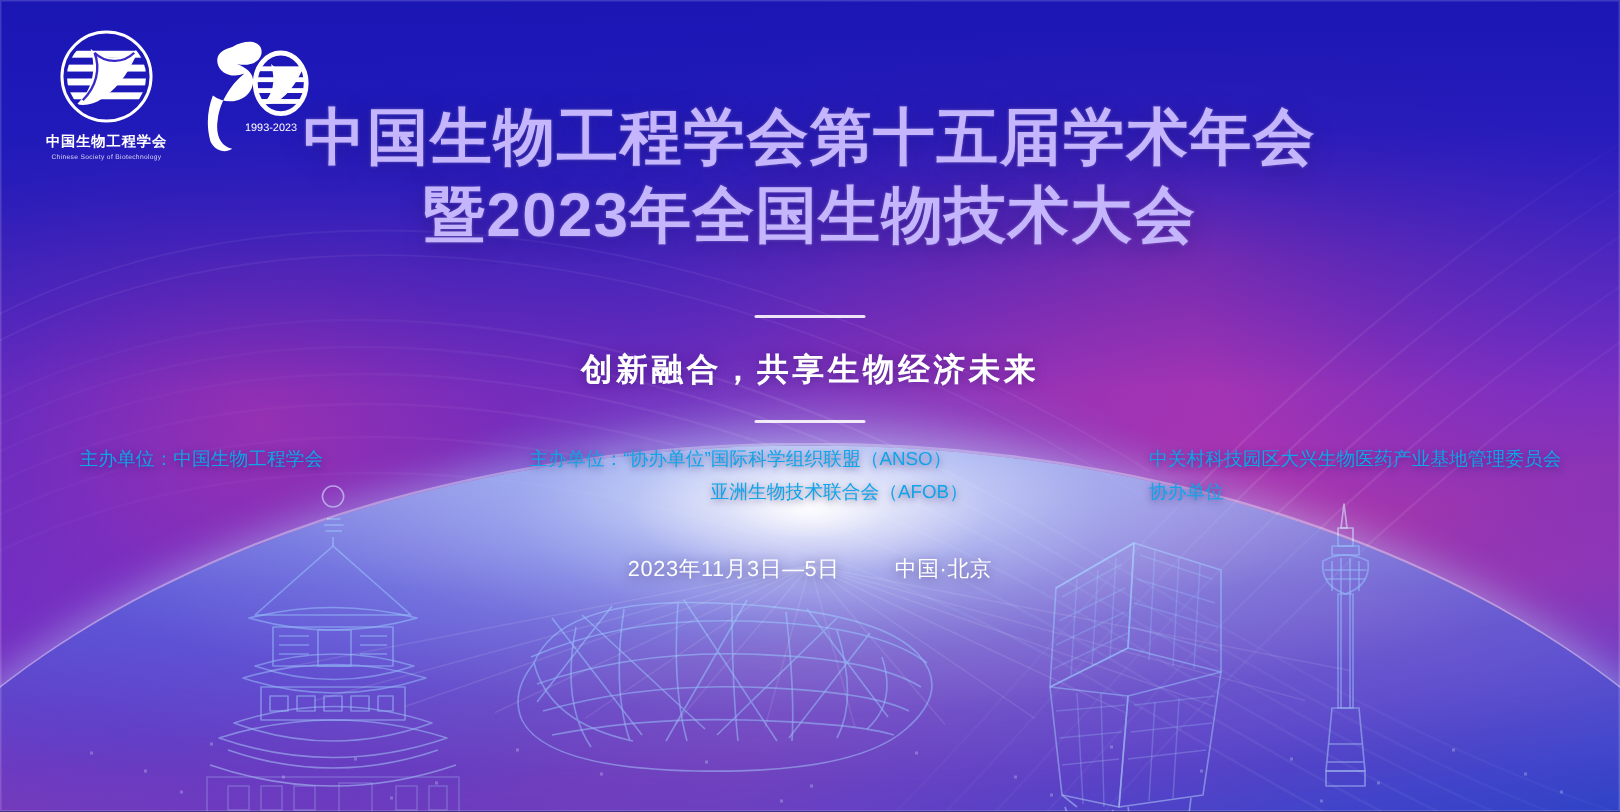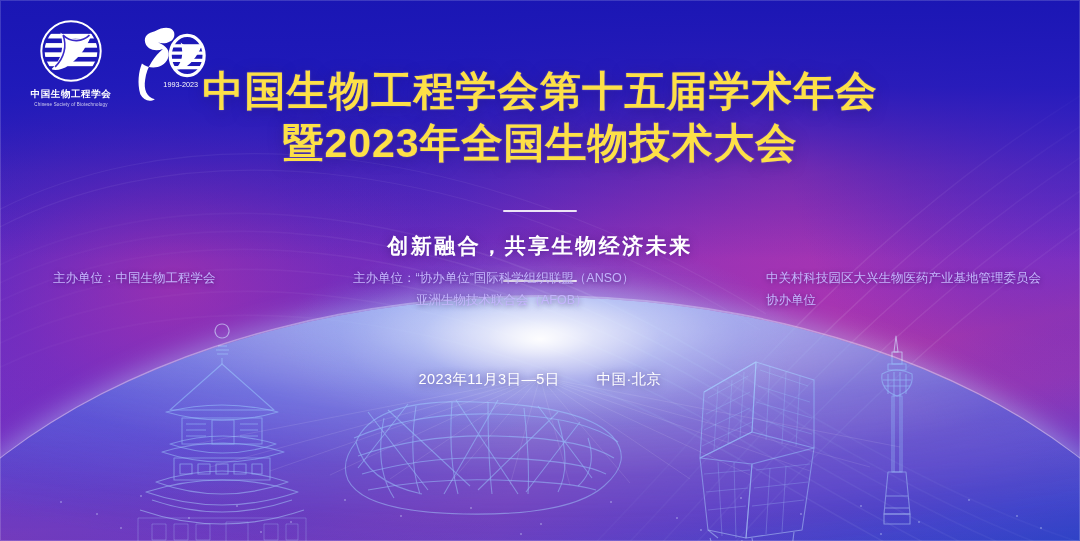--- a/index.html
+++ b/index.html
@@ -189,21 +189,21 @@
   }
   .logo-anniv { width: 82px; height: 84px; margin-top: 2px; }
   .logo-anniv svg { width: 100%; height: 100%; display: block; }
 
   
   .titles {
     position: absolute;
     left: 0; right: 0;
     top: 66px;
     text-align: center;
-    color: #fde047;
+    color: #c4b5fd;
   }
   .title-line {
     font-size: 41px;
     line-height: 1.26;
     font-weight: 700;
     letter-spacing: 1.2px;
     text-shadow: 0 2px 14px rgba(40,20,120,0.55), 0 0 2px rgba(255,255,255,0.35);
   }
   .title-line.second { letter-spacing: 1.0px; }
 
@@ -230,35 +230,35 @@
     font-weight: 700;
     letter-spacing: 2.5px;
     white-space: nowrap;
     text-shadow: 0 1px 8px rgba(50,20,110,0.5);
   }
 
   
   .orgs {
     position: absolute;
     left: 0; right: 0;
-    top: 268px;
+    top: 296px;
     display: flex;
     justify-content: center;
     align-items: flex-start;
     gap: 0;
-    color: #c4b5fd;
+    color: #0ea5e9;
     font-size: 12.5px;
     line-height: 1.72;
   }
   .org-col { white-space: nowrap; }
   .org-col.sponsor { width: 300px; padding-left: 6px; }
   .org-col.support { width: 350px; }
   .org-col.coorg   { width: 330px; }
   .org-line { text-shadow: 0 1px 5px rgba(40,15,90,0.55); }
-  .org-line.indent { padding-left: 63px; }
+  .org-line.indent { padding-left: 63px; text-align: center; }
   .org-line.indent-wide { padding-left: 63px; }
 
   
   .datebar {
     position: absolute;
     left: 0; right: 0;
     top: 370px;
     text-align: center;
     color: #fff;
     font-size: 14.5px;

